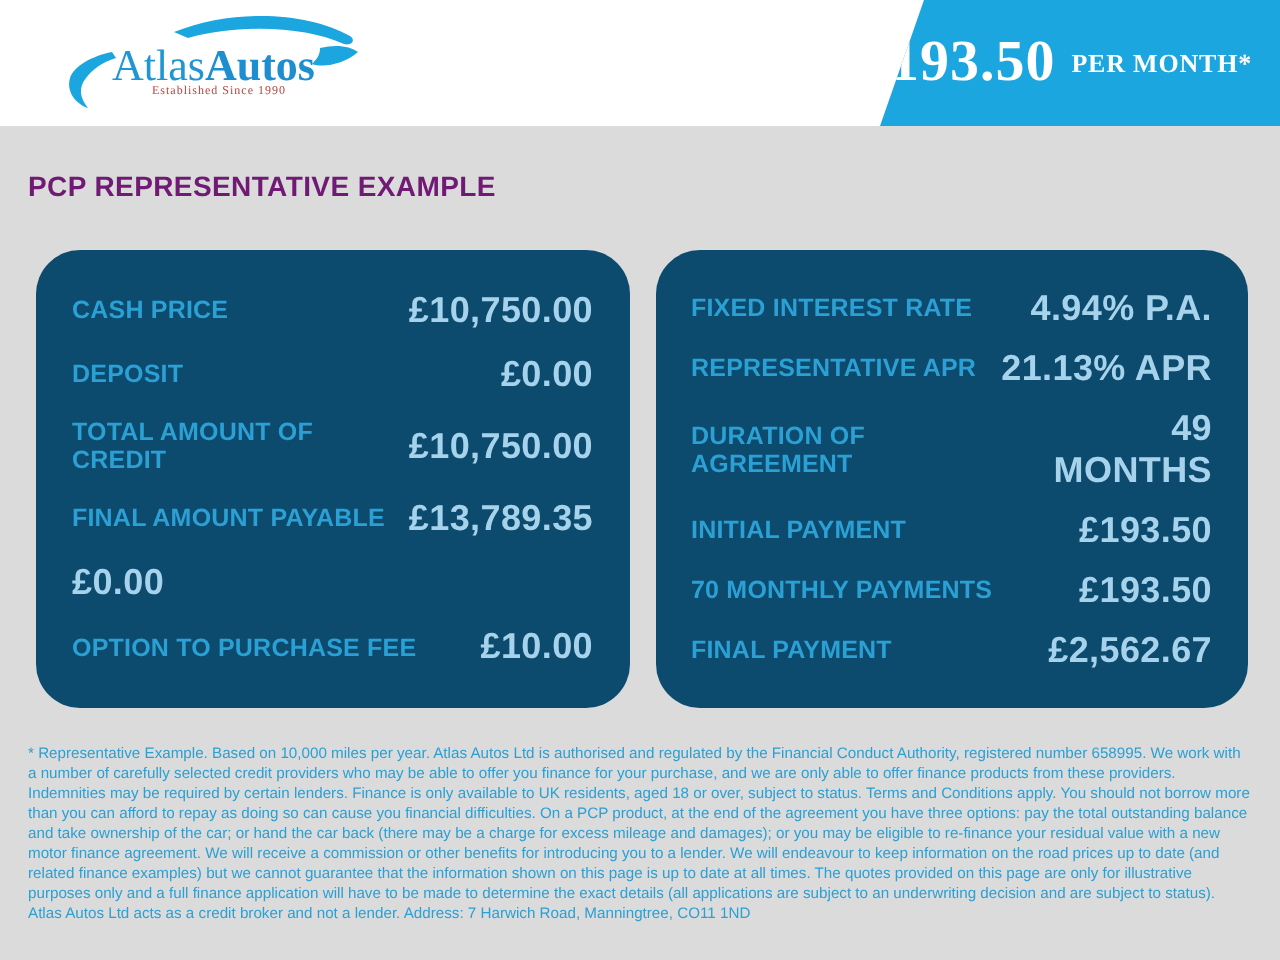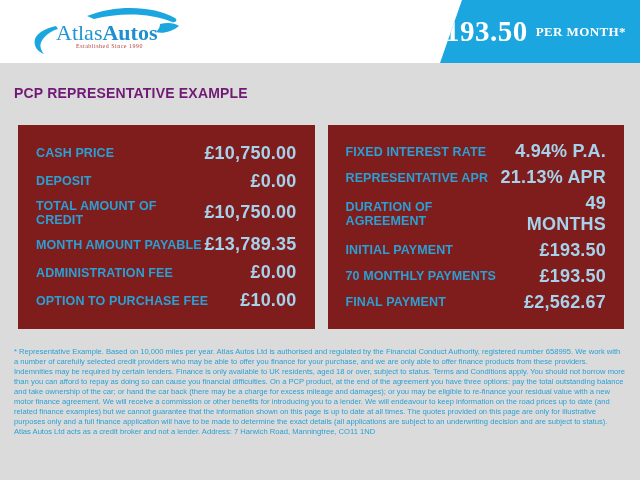--- a/index.html
+++ b/index.html
@@ -59,24 +59,24 @@
     letter-spacing: 0.2px;
   }
 
   
   .cards {
     display: flex; gap: 13px;
     margin: 24px 16px 0 18px;
   }
   .card {
     flex: 1;
-    background: #7f1d1d;
+    background: #0c4a6e;
     padding: 14px 18px;
-    height: 204px;
-    display: flex; flex-direction: column; justify-content: space-around;
+    height: 229px;
+    display: flex; flex-direction: column; justify-content: space-around; border-radius: 22px;
   }
   .row {
     display: flex; align-items: center; justify-content: space-between;
   }
   .row-label {
     color: #2aa0d4; font-weight: 700; font-size: 12.5px;
     letter-spacing: 0.1px;
   }
   .row-value {
     color: #a6d3eb; font-weight: 700; font-size: 18px;
@@ -125,25 +125,24 @@
     </div>
     <div class="row">
       <span class="row-label">DEPOSIT</span>
       <span class="row-value">£0.00</span>
     </div>
     <div class="row">
       <span class="row-label">TOTAL AMOUNT OF CREDIT</span>
       <span class="row-value">£10,750.00</span>
     </div>
     <div class="row">
-      <span class="row-label">MONTH AMOUNT PAYABLE</span>
+      <span class="row-label">FINAL AMOUNT PAYABLE</span>
       <span class="row-value">£13,789.35</span>
     </div>
     <div class="row">
-      <span class="row-label">ADMINISTRATION FEE</span>
       <span class="row-value">£0.00</span>
     </div>
     <div class="row">
       <span class="row-label">OPTION TO PURCHASE FEE</span>
       <span class="row-value">£10.00</span>
     </div>
   </div>
 
   <div class="card">
     <div class="row">

